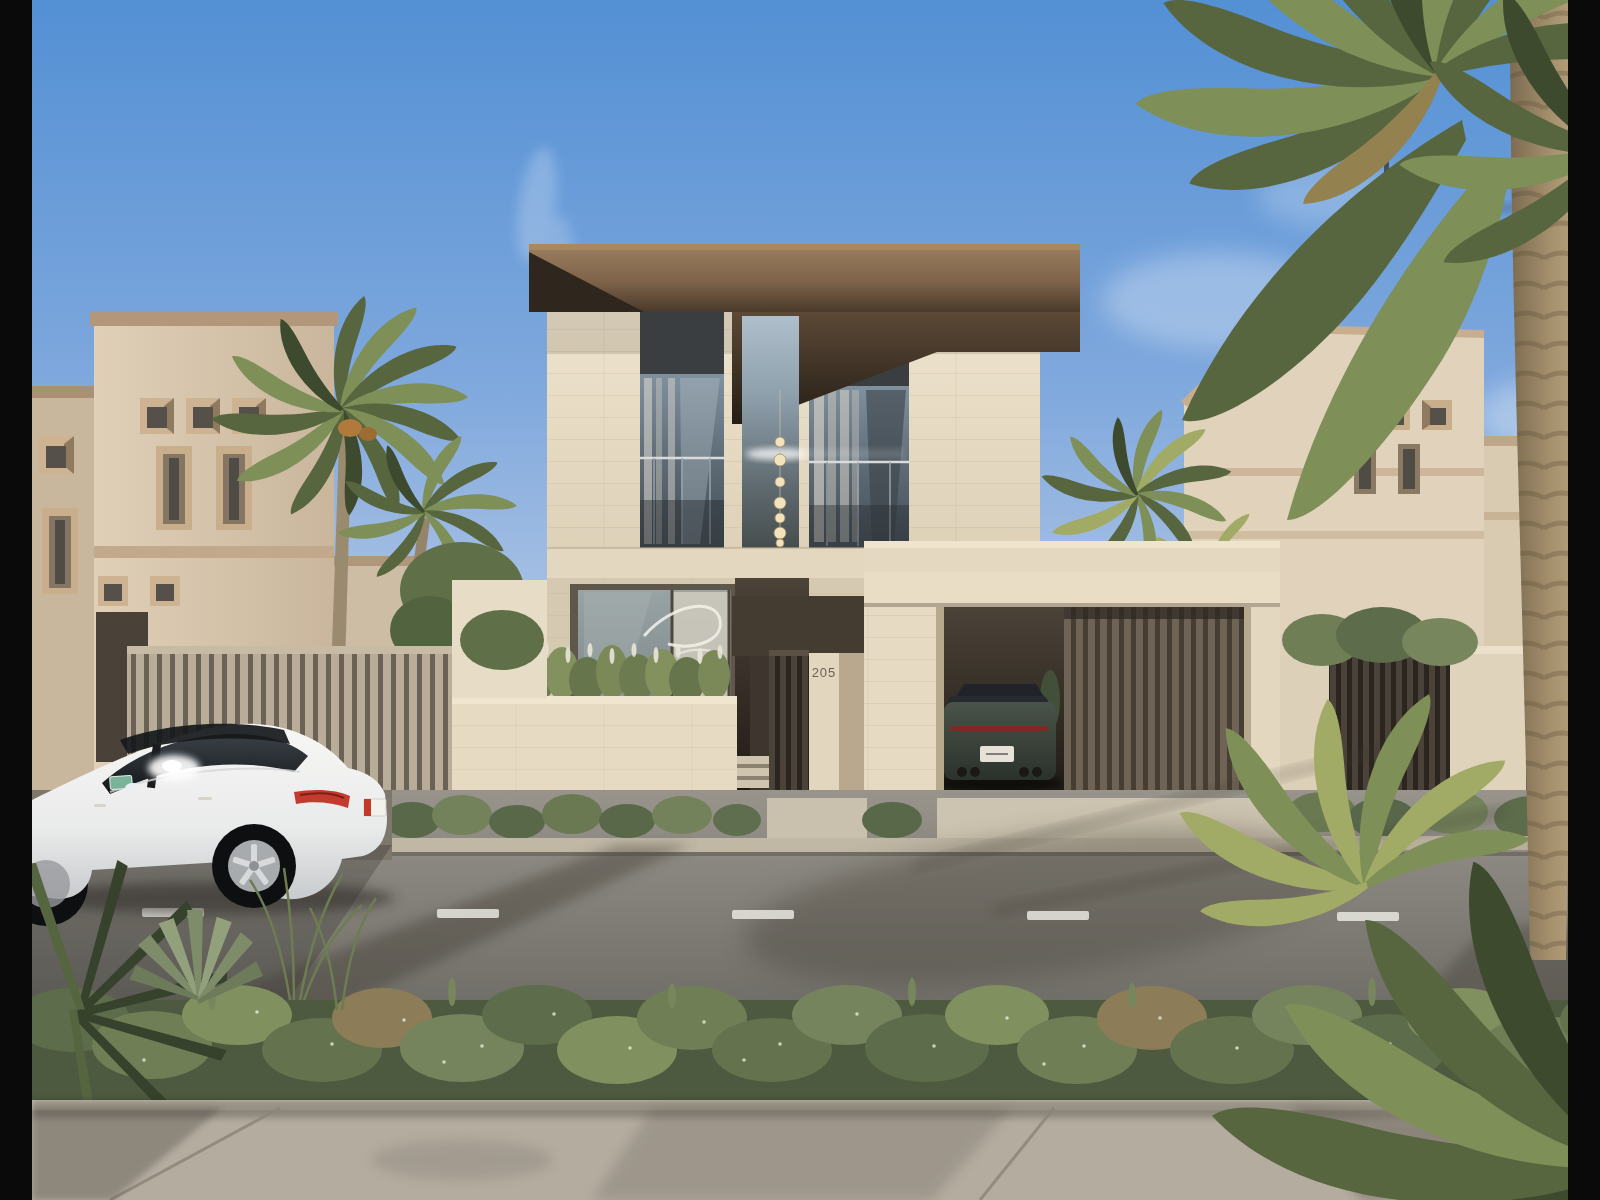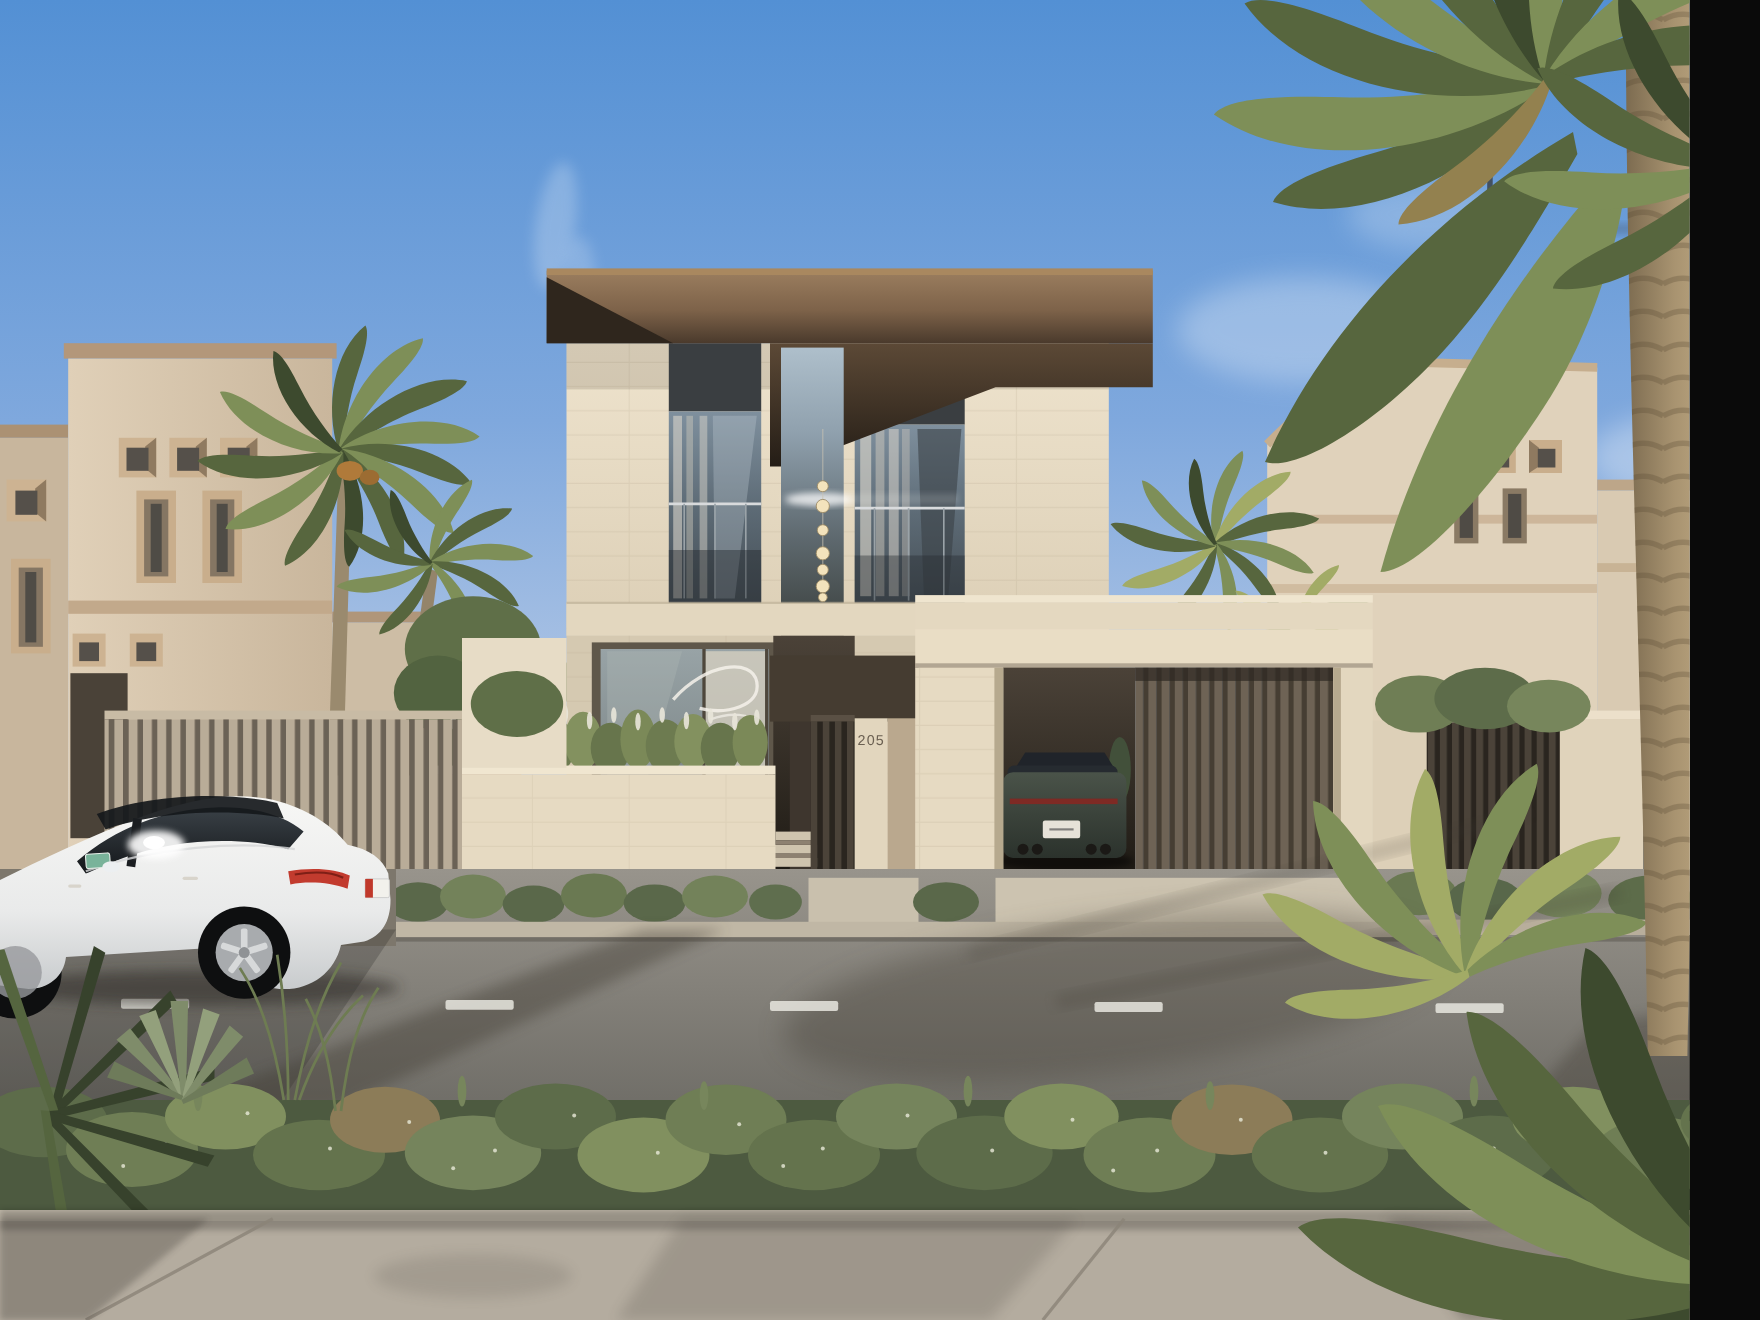--- a/index.html
+++ b/index.html
@@ -1,16 +1,16 @@
 <!DOCTYPE html>
 <html><head>
 <meta charset="utf-8">
 <style>
   html,body{margin:0;padding:0;background:#0a0a0a;}
-  .stage{width:1536px;height:1200px;overflow:hidden;position:relative;}
+  .stage{width:1536px;height:1200px;overflow:hidden;position:relative;padding-left:32px;}
   svg{display:block;}
   .fd{fill:#57663e;}
   .fl{fill:#7e8f58;}
   .fy{fill:#a2ab66;}
   .fdk{fill:#3d4a2e;}
   .fdry{fill:#93814f;}
   .house-no{font-family:"Liberation Sans",sans-serif;font-size:13px;letter-spacing:1px;fill:#6b6052;}
 </style>
 </head>
 <body>

